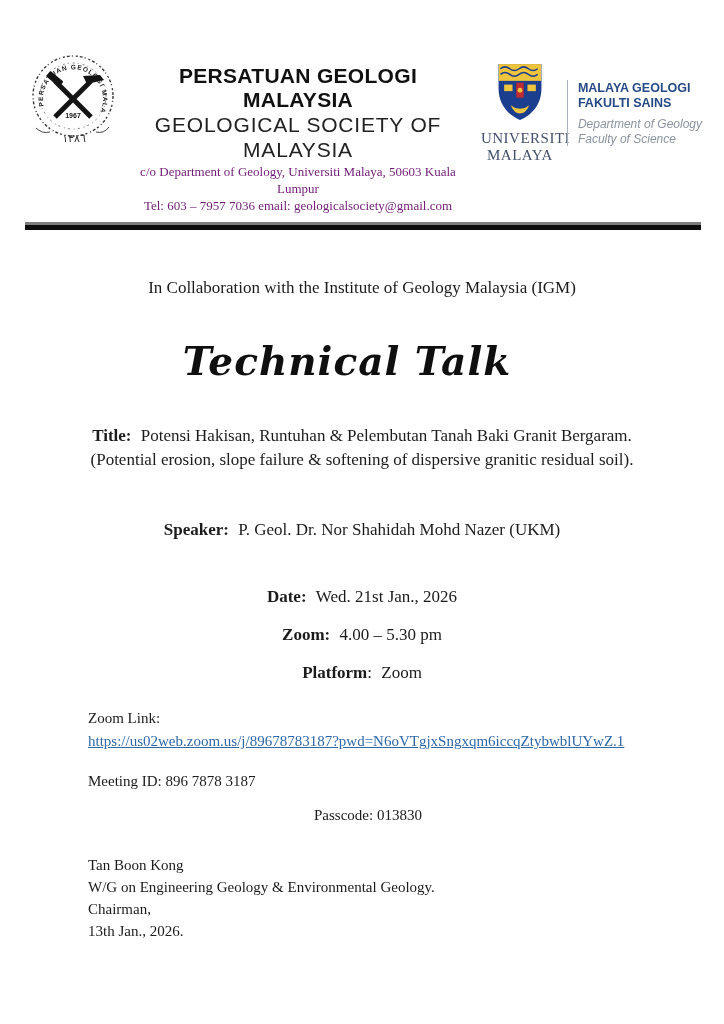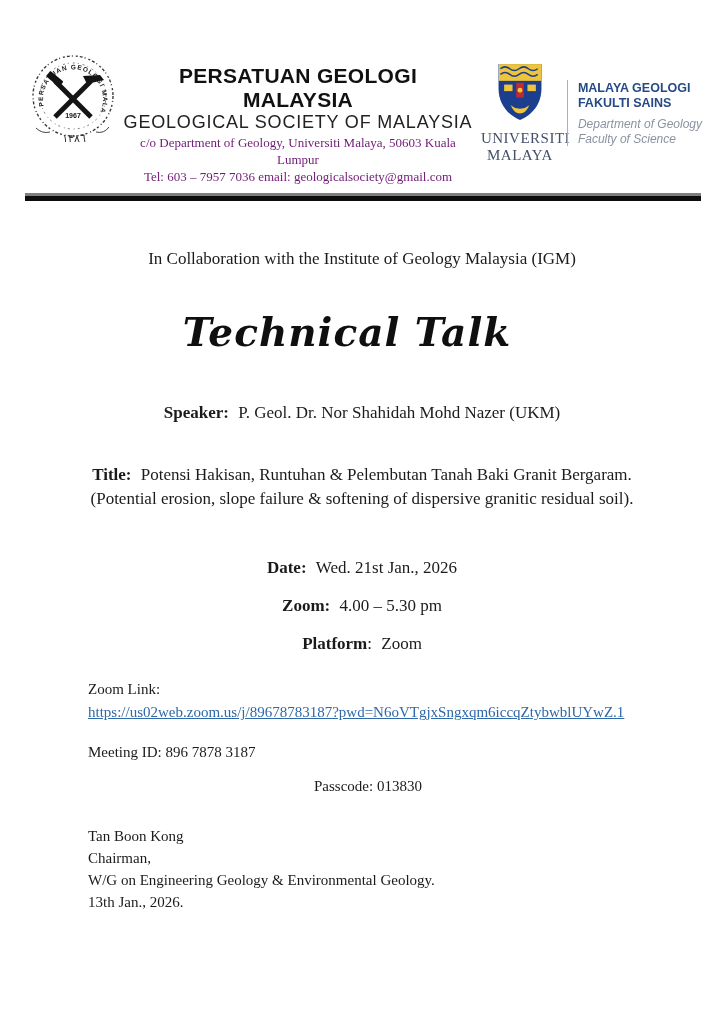--- a/index.html
+++ b/index.html
@@ -26,21 +26,21 @@
     padding-top:12px;
     width:352px;
   }
   .org-malay {
     font-family:"Liberation Sans", sans-serif;
     font-weight:bold; font-size:21px; letter-spacing:.3px;
     color:#111; line-height:1.15;
   }
   .org-english {
     font-family:"Liberation Sans", sans-serif;
-    font-size:18px; letter-spacing:.8px;
+    font-size:21px; letter-spacing:.8px;
     color:#222; line-height:1.2;
   }
   .org-address, .org-contact {
     font-size:13px; color:#701a75; line-height:1.32;
   }
   .um-block {
     margin-left:auto;
     display:flex; align-items:center;
     padding-top:10px;
   }
@@ -165,33 +165,33 @@
       </div>
     </div>
   </div>
 
   <div class="rule"></div>
 
   <div class="centered collab">In Collaboration with the Institute of Geology Malaysia (IGM)</div>
 
   <div class="centered tech-talk">Technical Talk</div>
 
-  <div class="centered speaker">
-    <b>Speaker:</b>
-    <span class="meta-val">P. Geol. Dr. Nor Shahidah Mohd Nazer (UKM)</span>
-  </div>
-
   <div class="centered title-block">
     <div>
       <b>Title:</b>
       <span class="meta-val">Potensi Hakisan, Runtuhan &amp; Pelembutan Tanah Baki Granit Bergaram.</span>
     </div>
     <div>(Potential erosion, slope failure &amp; softening of dispersive granitic residual soil).</div>
   </div>
 
+  <div class="centered speaker">
+    <b>Speaker:</b>
+    <span class="meta-val">P. Geol. Dr. Nor Shahidah Mohd Nazer (UKM)</span>
+  </div>
+
   <div class="centered meta-line meta-first">
     <b>Date:</b>
     <span class="meta-val">Wed. 21st Jan., 2026</span>
   </div>
 
   <div class="centered meta-line">
     <b>Zoom:</b>
     <span class="meta-val">4.00 – 5.30 pm</span>
   </div>
 
@@ -210,18 +210,18 @@
     <span>896 7878 3187</span>
   </div>
 
   <div class="left-col passcode">
     <span>Passcode:</span>
     <span>013830</span>
   </div>
 
   <div class="left-col signature">
     <div>Tan Boon Kong</div>
+    <div>W/G on Engineering Geology &amp; Environmental Geology.</div>
     <div>Chairman,</div>
-    <div>W/G on Engineering Geology &amp; Environmental Geology.</div>
     <div>13th Jan., 2026.</div>
   </div>
 
 </div>
 
 </body></html>

